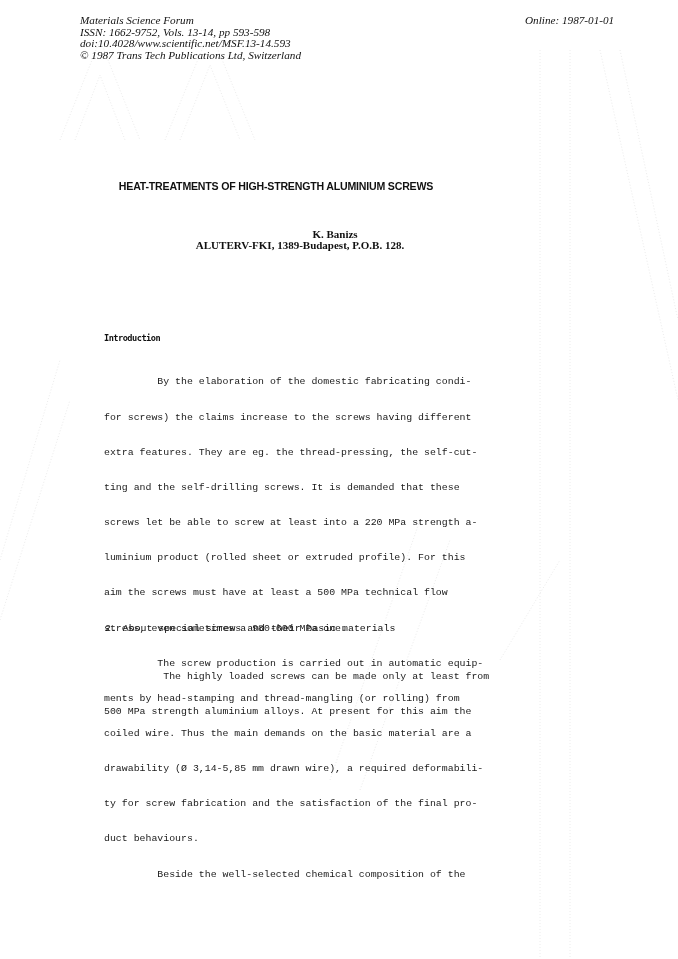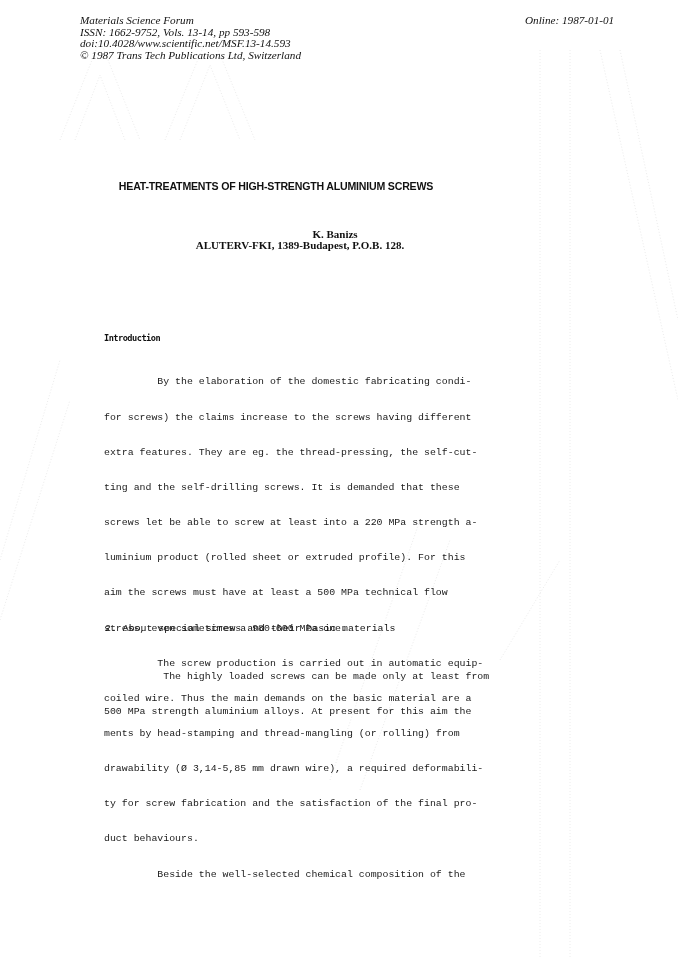--- a/index.html
+++ b/index.html
@@ -94,22 +94,22 @@
 <div class="body">
   <span class="line">         By the elaboration of the domestic fabricating condi-</span>
   <span class="line">for screws) the claims increase to the screws having different</span>
   <span class="line">extra features. They are eg. the thread-pressing, the self-cut-</span>
   <span class="line">ting and the self-drilling screws. It is demanded that these</span>
   <span class="line">screws let be able to screw at least into a 220 MPa strength a-</span>
   <span class="line">luminium product (rolled sheet or extruded profile). For this</span>
   <span class="line">aim the screws must have at least a 500 MPa technical flow</span>
   <span class="line">stress, even sometimes a 980-600 MPa one.</span>
   <span class="line">         The screw production is carried out in automatic equip-</span>
+  <span class="line">ments by head-stamping and thread-mangling (or rolling) from</span>
   <span class="line">coiled wire. Thus the main demands on the basic material are a</span>
-  <span class="line">ments by head-stamping and thread-mangling (or rolling) from</span>
   <span class="line">drawability (Ø 3,14-5,85 mm drawn wire), a required deformabili-</span>
   <span class="line">ty for screw fabrication and the satisfaction of the final pro-</span>
   <span class="line">duct behaviours.</span>
   <span class="line">         Beside the well-selected chemical composition of the</span>
   
   
   
   
   
   

